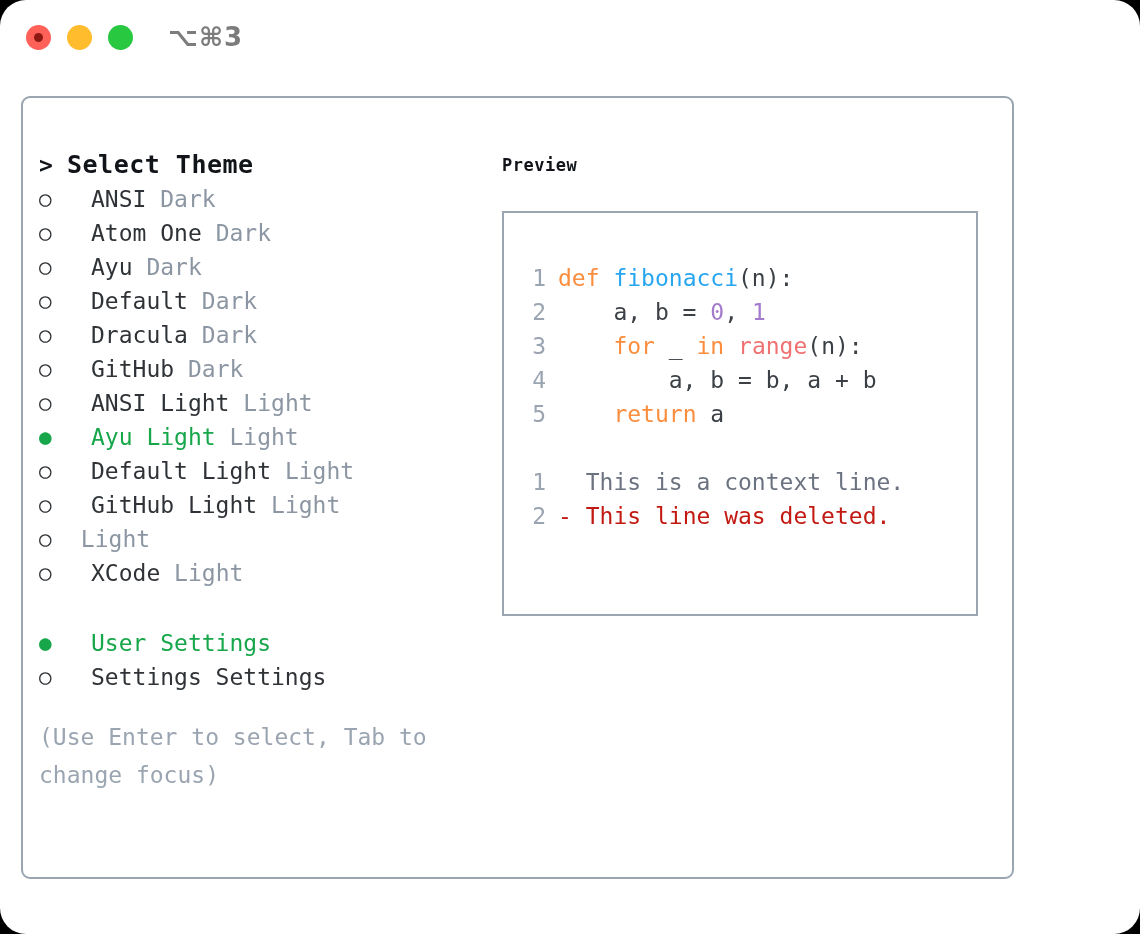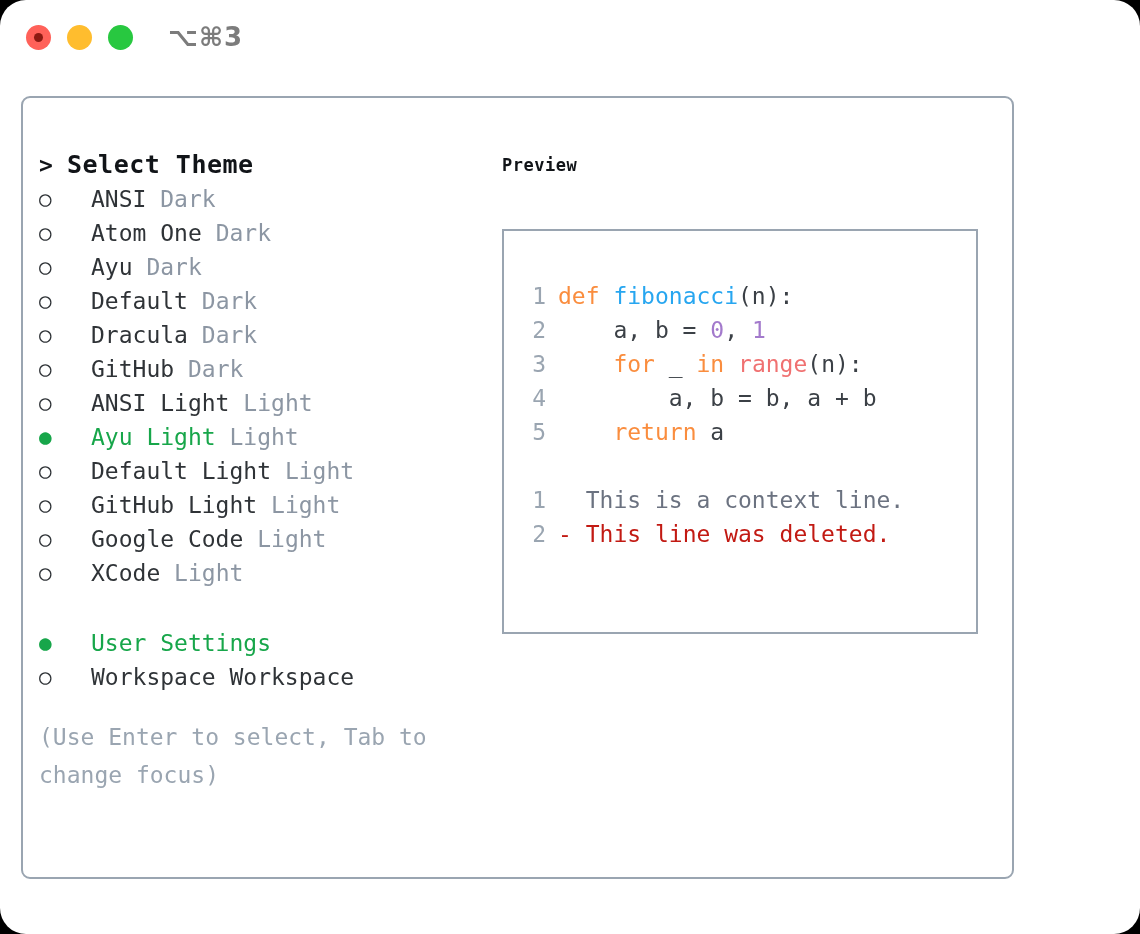--- a/index.html
+++ b/index.html
@@ -129,21 +129,21 @@
     width: 490px;
   }
   .preview-title {
     font-size: 17px;
     font-weight: 700;
     color: #111418;
     letter-spacing: 0.5px;
     line-height: 34px;
   }
   .preview-box {
-    margin-top: 47px;
+    margin-top: 29px;
     width: 476px;
     height: 405px;
     border: 2px solid #9aa5b1;
     background: #ffffff;
     padding: 48px 0 0 14px;
   }
   .code-line {
     font-size: 23px;
     line-height: 34px;
     white-space: pre;
@@ -212,33 +212,33 @@
       <div class="row selected">
         <span class="marker filled">●</span><span class="row-label">Ayu Light</span><span class="row-suffix"> <span>Light</span></span>
       </div>
       <div class="row">
         <span class="marker">○</span><span class="row-label">Default Light</span><span class="row-suffix"> <span>Light</span></span>
       </div>
       <div class="row">
         <span class="marker">○</span><span class="row-label">GitHub Light</span><span class="row-suffix"> <span>Light</span></span>
       </div>
       <div class="row">
-        <span class="marker">○</span><span class="row-label">Google Code</span><span class="row-suffix"> <span>Light</span></span>
+        <span class="marker">○</span><span class="row-suffix"> <span>Light</span></span>
       </div>
       <div class="row">
         <span class="marker">○</span><span class="row-label">XCode</span><span class="row-suffix"> <span>Light</span></span>
       </div>
 
       <div class="spacer-36"></div>
 
       <div class="row selected">
         <span class="marker filled">●</span><span class="row-label">User Settings</span>
       </div>
       <div class="row">
-        <span class="marker">○</span><span class="row-label">Workspace Workspace</span>
+        <span class="marker">○</span><span class="row-label">Settings Settings</span>
       </div>
 
       <div class="spacer-24"></div>
 
       <div class="hint">(Use Enter to select, Tab to change focus)</div>
 
     </div>
 
     <div class="right-col">
       <div class="preview-title">Preview</div>

